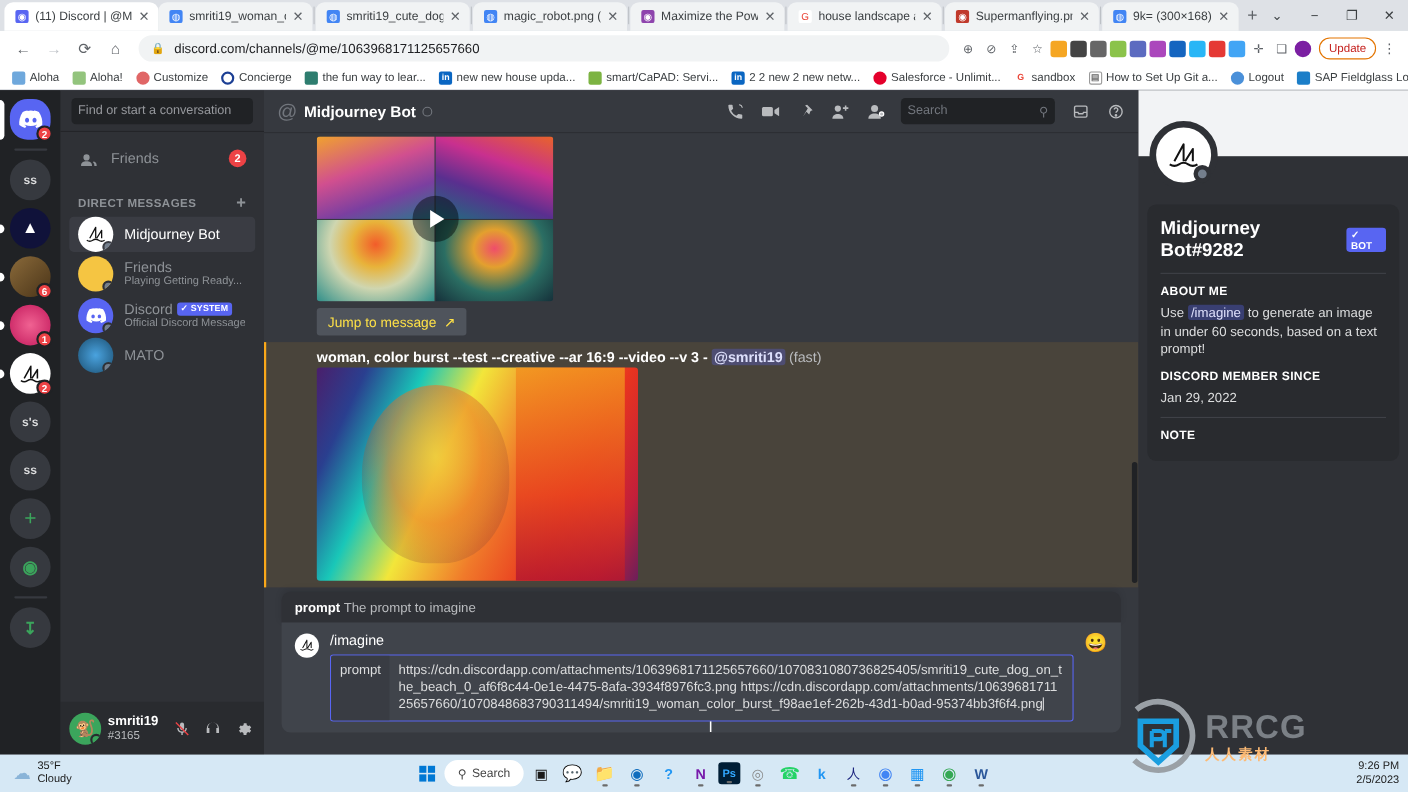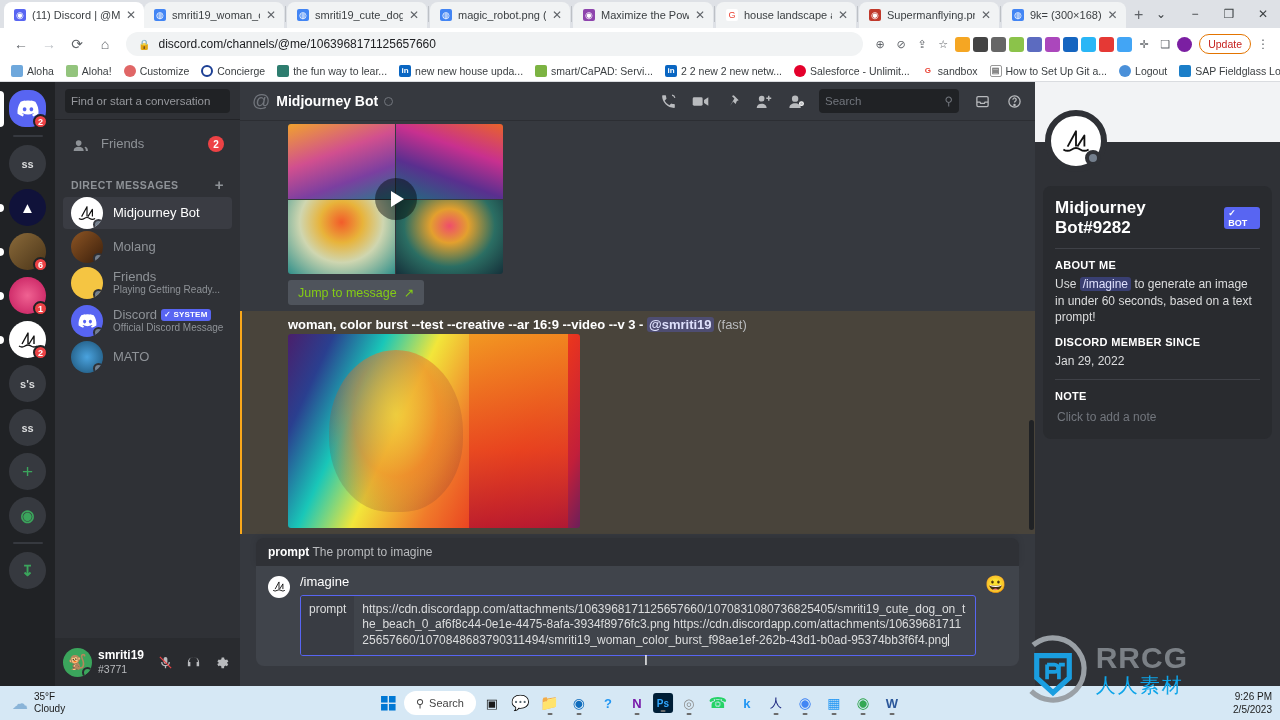--- a/index.html
+++ b/index.html
@@ -109,21 +109,21 @@
 
   .msgs { flex: 1; overflow: hidden; position: relative; }
   .refblock { padding: 4px 0 6px 48px; }
   .imggrid { width: 215px; height: 150px; display: grid; grid-template-columns: 1fr 1fr;
              grid-template-rows: 1fr 1fr; gap: 1px; position: relative; border-radius: 3px; overflow: hidden; }
   .playbtn { position: absolute; left: 50%; top: 50%; transform: translate(-50%,-50%);
              width: 42px; height: 42px; border-radius: 50%; background: rgba(0,0,0,.45);
              display: flex; align-items: center; justify-content: center; }
   .playbtn::after { content: ''; border-left: 13px solid #fff; border-top: 8px solid transparent;
                     border-bottom: 8px solid transparent; margin-left: 4px; }
-  .jumpbtn { margin-top: 6px; background: #4f545c; color: #84cc16; border-radius: 3px; height: 25px;
+  .jumpbtn { margin-top: 6px; background: #4f545c; color: #fde047; border-radius: 3px; height: 25px;
              display: inline-flex; align-items: center; gap: 7px; padding: 0 10px; font-size: 12.5px; font-weight: 500; }
 
   .mentionmsg { background: rgba(250,166,26,.1); border-left: 2px solid #faa81a; padding: 6px 0 6px 46px; position: relative; }
   .prompt-line { color: #fff; font-size: 13px; font-weight: 700; margin-bottom: 2px; }
   .prompt-line .mention { background: rgba(88,101,242,.3); color: #dee0fc; border-radius: 3px; padding: 0 2px; font-weight: 600; }
   .prompt-line .fast { color: #b9bbbe; font-weight: 400; }
   .resultimg { width: 292px; height: 194px; border-radius: 3px; overflow: hidden; position: relative; }
 
   .composer-wrap { padding: 0 16px 20px 16px; flex: none; position: relative; }
   .slashhint { background: #2f3136; border-radius: 8px 8px 0 0; padding: 7px 12px; color: #b9bbbe;
@@ -167,21 +167,21 @@
            border-radius: 4px; font-size: 13px; position: relative; }
   .tbico .run { position: absolute; bottom: 1px; left: 50%; transform: translateX(-50%);
                 width: 5px; height: 2px; background: #6b6b6b; border-radius: 1px; }
   .tbsearch { height: 24px; background: #fff; border-radius: 13px; display: flex; align-items: center;
               gap: 5px; padding: 0 12px; font-size: 11px; color: #444; }
   .tbclock { position: absolute; right: 8px; text-align: right; font-size: 10px; color: #1a1a1a; line-height: 1.3; }
 
   .watermark { position: absolute; right: 92px; bottom: 14px; display: flex; align-items: center; gap: 6px; z-index: 40; pointer-events: none; }
   .wm-text { display: flex; flex-direction: column; line-height: 1; }
   .wm-rrcg { font-size: 30px; font-weight: bold; color: #7b8086; letter-spacing: 1px; }
-  .wm-cn { font-size: 20px; font-weight: normal; color: #0ea5e9; letter-spacing: 2px; margin-top: 2px; }
+  .wm-cn { font-size: 13px; font-weight: bold; color: #fdba74; letter-spacing: 2px; margin-top: 2px; }
 </style>
 </head>
 <body>
 
 <div class="browser">
 
   <div class="tabstrip">
     <div class="tab active">
       <span class="favicon" style="background:#5865f2;">◉</span>
       <span class="tlabel">(11) Discord | @Midjourne</span>
@@ -419,28 +419,20 @@
                 <path d="M6 14 L12 3 L12 14 M13 14 L18 6 L18 14" stroke-linejoin="round"></path>
                 <path d="M3 16 q3 2 6 0 q3 -2 6 0 q3 2 6 0"></path>
               </svg>
             <span class="stat"></span>
           </span>
           <span class="dmtext">
             <span class="dmname">Midjourney Bot</span>
           </span>
         </div>
 
-        <div class="dmrow">
-          <span class="dmav" style="background:linear-gradient(135deg,#8d5524,#3b1f0b);">
-            <span class="stat"></span>
-          </span>
-          <span class="dmtext">
-            <span class="dmname">Molang</span>
-          </span>
-        </div>
 
         <div class="dmrow" style="height:36px;">
           <span class="dmav" style="background:#f5c542;">
             <span class="stat"></span>
           </span>
           <span class="dmtext">
             <span class="dmname">Friends</span>
             <span class="dmsub">Playing Getting Ready...</span>
           </span>
         </div>
@@ -471,21 +463,21 @@
         </div>
       </div>
 
       <div class="userpanel">
         <span class="uav" style="background:#3ba55c;">
           <span style="font-size:15px;">🐒</span>
           <span class="stat"></span>
         </span>
         <span class="uinfo">
           <div class="uname">smriti19</div>
-          <div class="utag">#3771</div>
+          <div class="utag">#3165</div>
         </span>
         <span class="uicon" style="color:#ed4245;position:relative;">
           <svg width="15" height="15" viewBox="0 0 24 24" fill="#b9bbbe">
               <path d="M12 14a3 3 0 003-3V6a3 3 0 00-6 0v5a3 3 0 003 3zm5-3a5 5 0 01-10 0H5a7 7 0 006 6.9V21h2v-3.1A7 7 0 0019 11h-2z"></path>
               <path d="M3 3l18 18" stroke="#ed4245" stroke-width="2"></path>
             </svg>
         </span>
         <span class="uicon">
           <svg width="15" height="15" viewBox="0 0 24 24" fill="#b9bbbe">
               <path d="M12 3a9 9 0 00-9 9v6h4v-7H5v-1a7 7 0 0114 0v1h-2v7h4v-6a9 9 0 00-9-9z"></path>
@@ -626,21 +618,20 @@
           <span class="botbadge">✓ BOT</span>
         </div>
         <div class="rdiv"></div>
         <div class="rlabel">ABOUT ME</div>
         <div class="rtext"><span>Use </span><span class="code">/imagine</span><span> to generate an image in under 60 seconds, based on a text prompt!</span></div>
         <div style="height:10px;"></div>
         <div class="rlabel">DISCORD MEMBER SINCE</div>
         <div class="rtext">Jan 29, 2022</div>
         <div class="rdiv"></div>
         <div class="rlabel">NOTE</div>
-        <div class="rnote">Click to add a note</div>
       </div>
     </div>
   </div>
 </div>
 
 <div class="taskbar">
   <div class="weather">
     <span style="font-size:16px;color:#8ab4d8;">☁</span>
     <span class="wtxt">
       <div>35°F</div>

